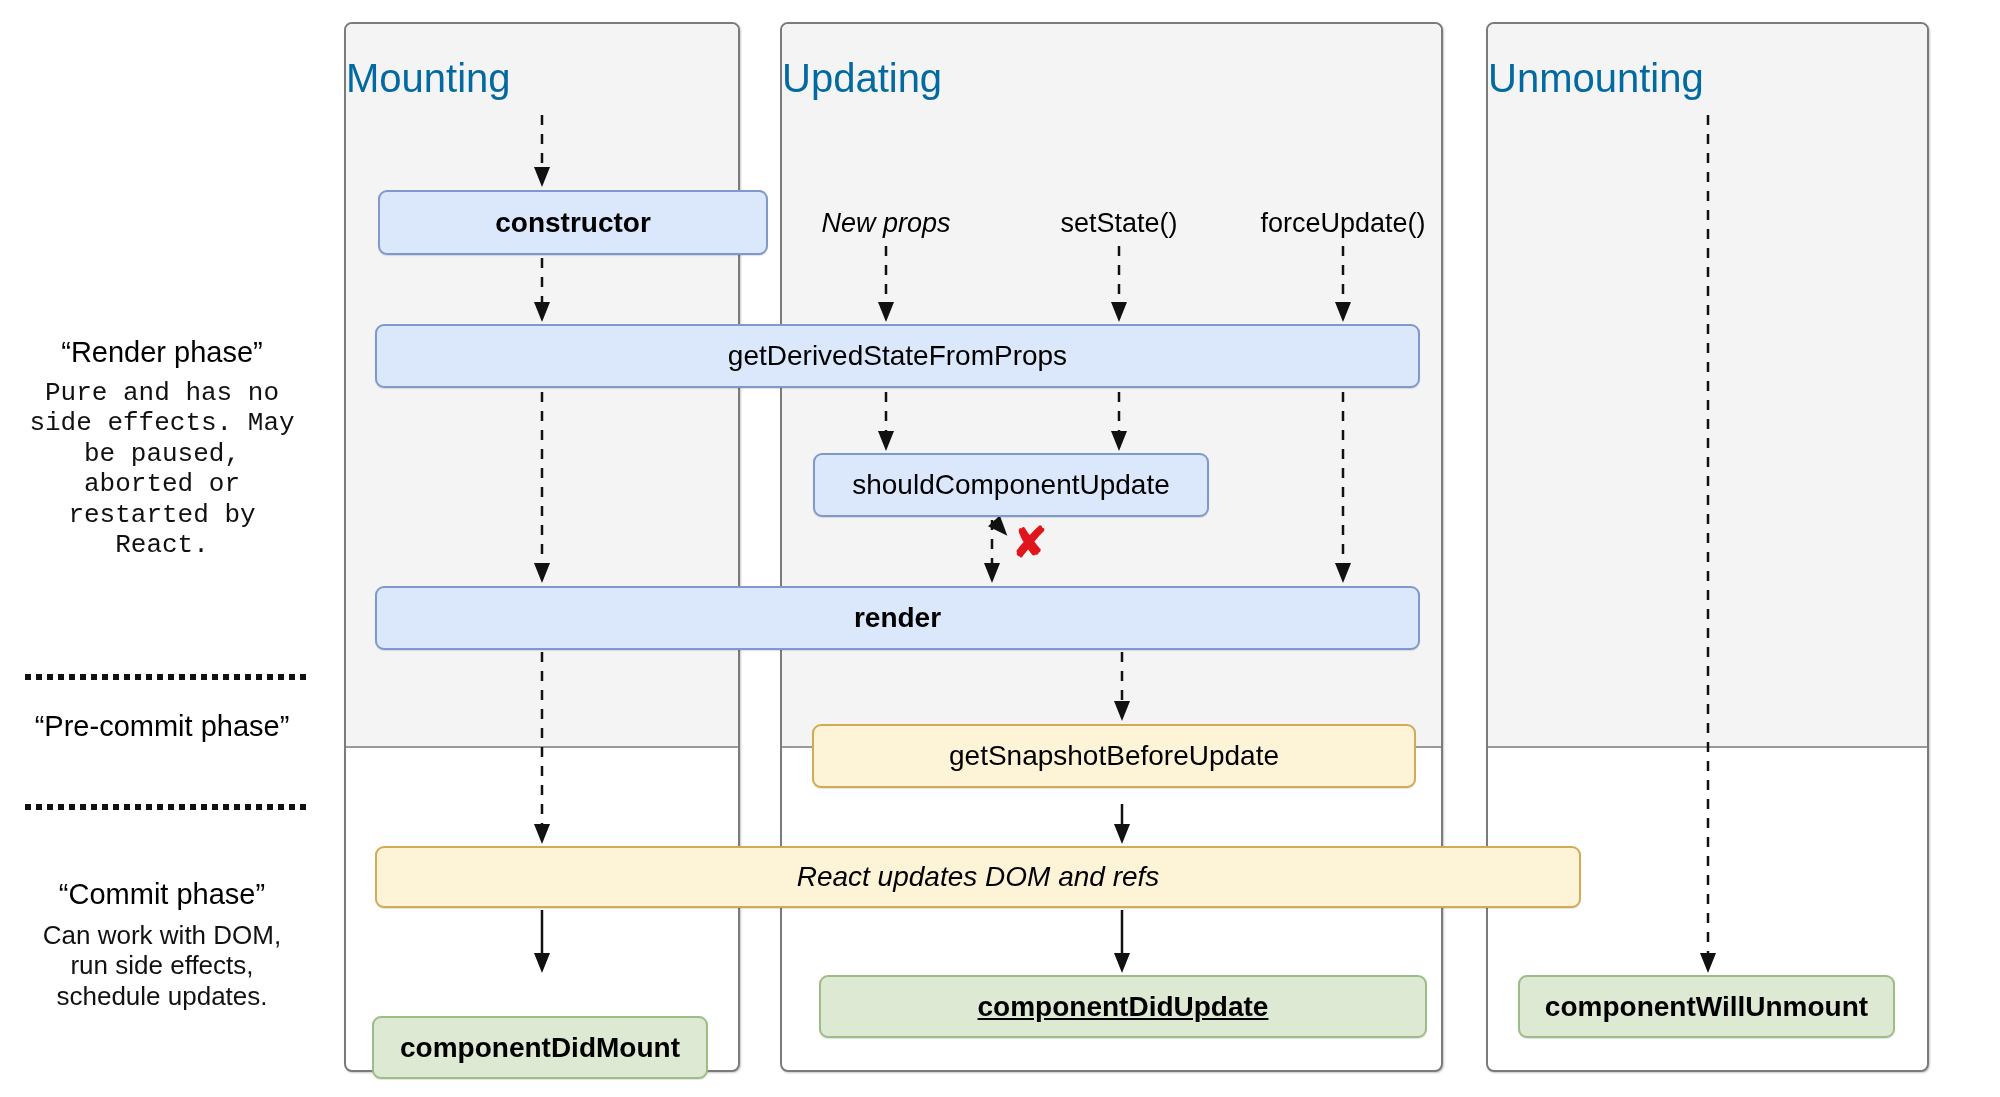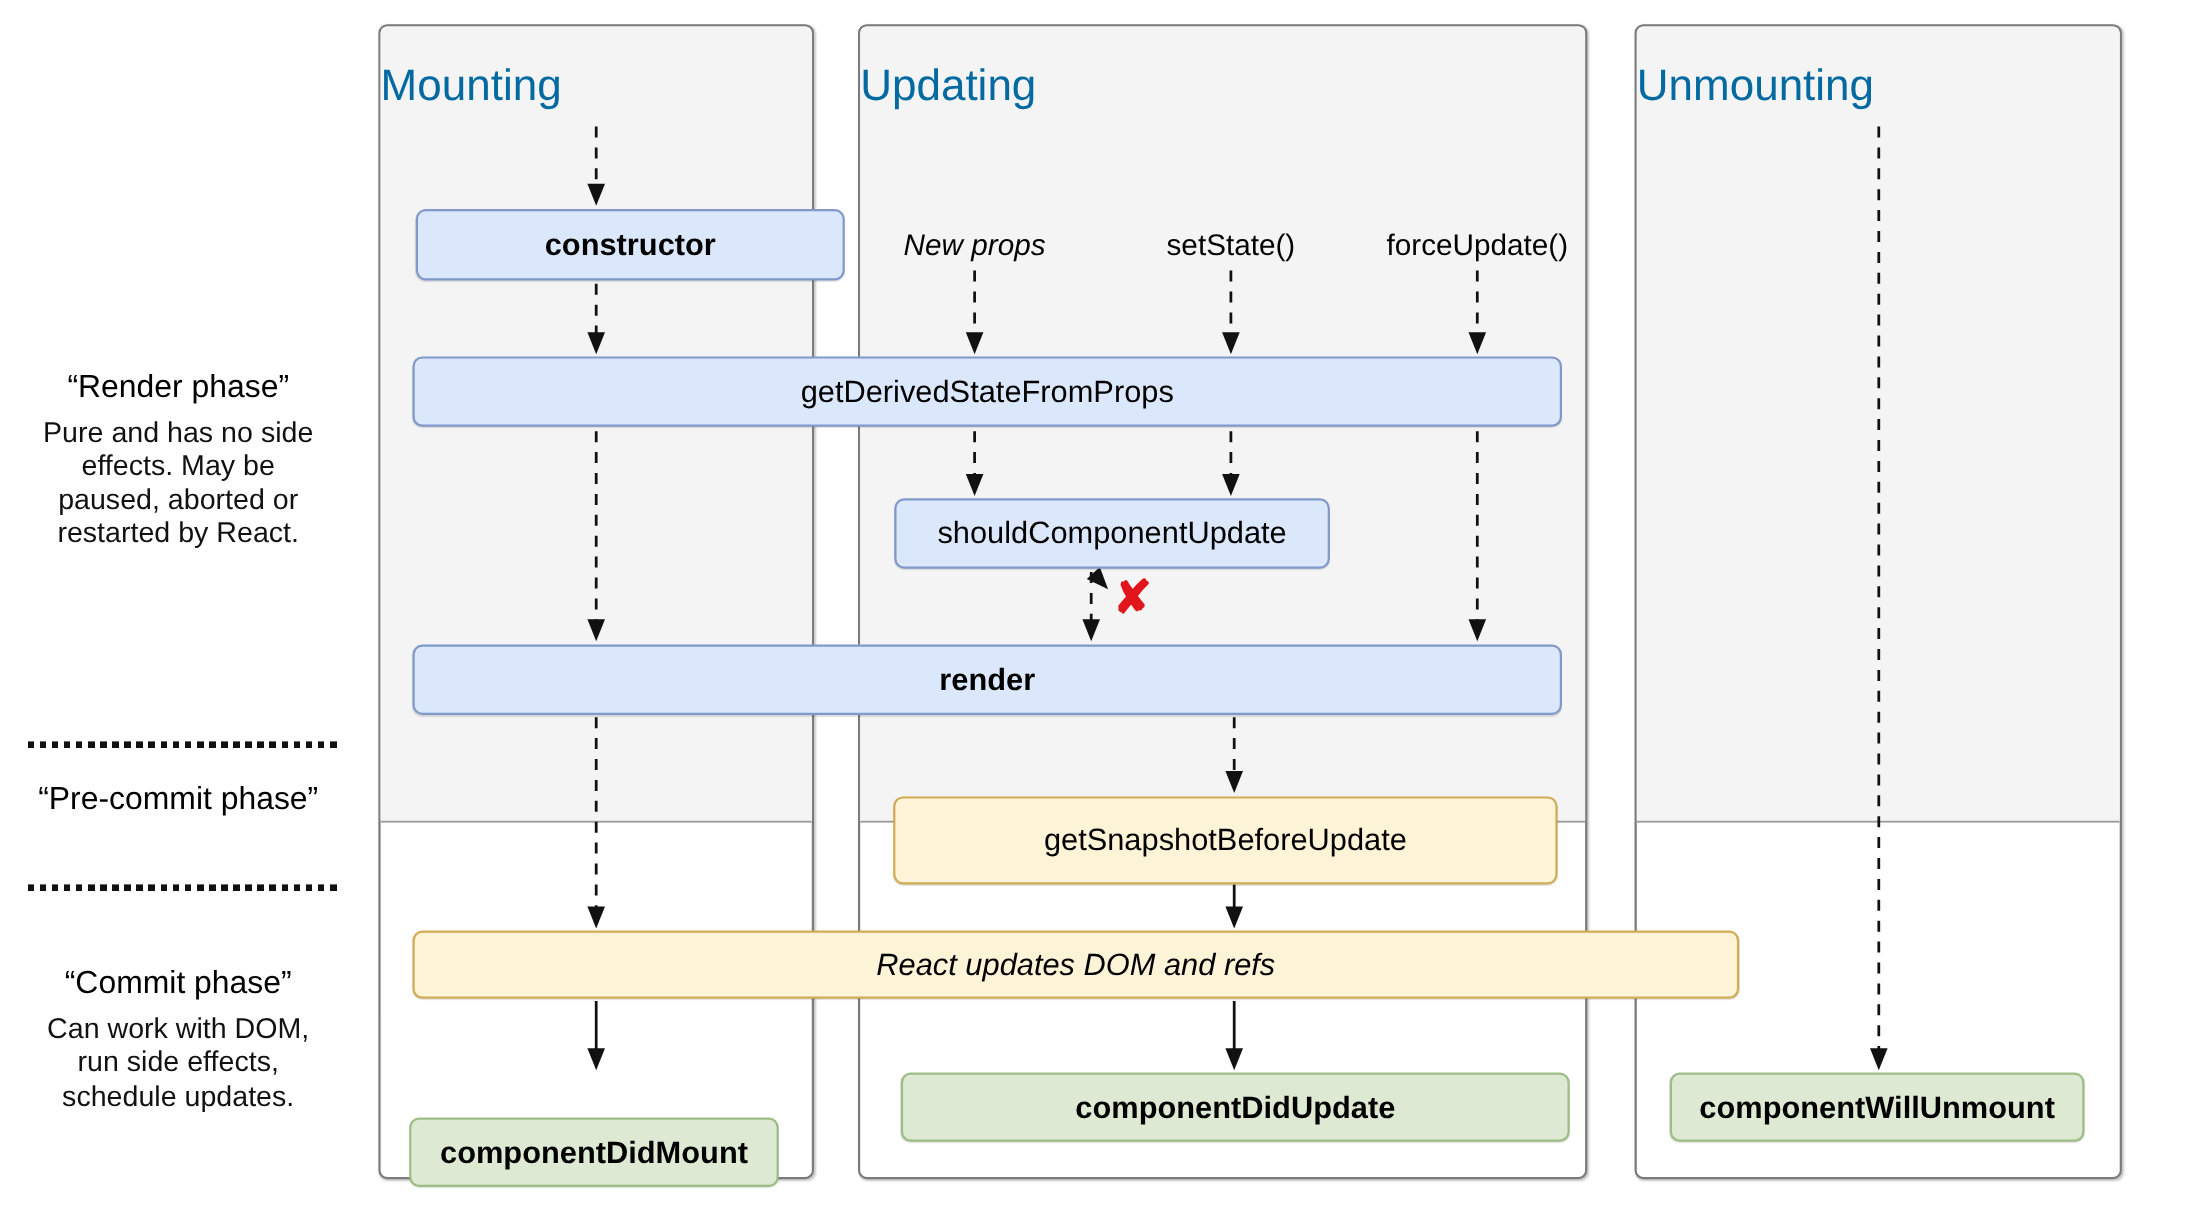--- a/index.html
+++ b/index.html
@@ -27,21 +27,21 @@
   }
   .panel-title{
     position:absolute;top:32px;left:0;width:100%;
     text-align:left;font-size:40px;font-weight:400;color:#0369a1;
   }
   
   .phase-block{position:absolute;left:12px;width:300px;text-align:center;}
   .phase-title{font-size:29px;margin-bottom:9px;color:#000;}
   .phase-body{font-size:26px;line-height:1.17;margin:0 auto;color:#111;}
   .phase-render{top:336px;}
-  .phase-render .phase-body{width:272px;}
+  .phase-render .phase-body{width:272px;font-family:Liberation Mono, monospace;}
   .phase-precommit{top:710px;}
   .phase-commit{top:878px;}
   .phase-commit .phase-body{width:252px;}
   .dotted-sep{
     position:absolute;left:25px;width:282px;height:6px;
     background:repeating-linear-gradient(90deg,#111 0 6px,transparent 6px 11px);
   }
   .sep1{top:674px;}
   .sep2{top:804px;}
   
@@ -60,24 +60,24 @@
   }
   .node.blue{background:var(--blue_fill,#dbe7fa);border:2px solid var(--blue_border,#8099cc);}
   .node.yellow{background:var(--yellow_fill,#fdf3d7);border:2px solid var(--yellow_border,#d2ab55);}
   .node.green{background:var(--green_fill,#dde9d3);border:2px solid var(--green_border,#9cbd85);}
   .node.bold{font-weight:700;}
   .node.italic{font-style:italic;}
   .n-constructor{left:378px;top:190px;width:390px;height:65px;}
   .n-gdsfp{left:375px;top:324px;width:1045px;height:64px;}
   .n-scu{left:813px;top:453px;width:396px;height:64px;}
   .n-render{left:375px;top:586px;width:1045px;height:64px;}
-  .n-gsbu{left:812px;top:724px;width:604px;height:80px;}
+  .n-gsbu{left:812px;top:724px;width:604px;height:64px;}
   .n-react-updates{left:375px;top:846px;width:1206px;height:62px;}
   .n-cdm{left:372px;top:1016px;width:336px;height:63px;}
-  .n-cdu{left:819px;top:975px;width:608px;height:63px;}
+  .n-cdu{left:819px;top:975px;width:608px;height:63px;text-decoration:underline;}
   .n-cwu{left:1518px;top:975px;width:377px;height:63px;}
   
   svg.arrows{position:absolute;left:0;top:0;pointer-events:none;}
   svg.arrows line{stroke:var(--arrow,#111);stroke-width:2.5;}
   svg.arrows line.dash{stroke-dasharray:10 9;}
   svg.arrows .ah{fill:var(--arrow,#111);}
   
   .cancel-mark{
     position:absolute;left:1012px;top:522px;
     font-size:42px;font-weight:700;color:var(--cancel_red,#e0161c);

